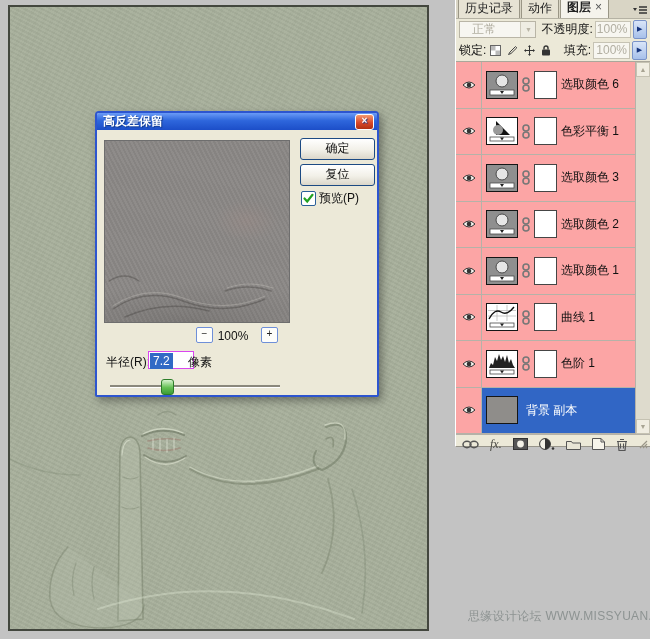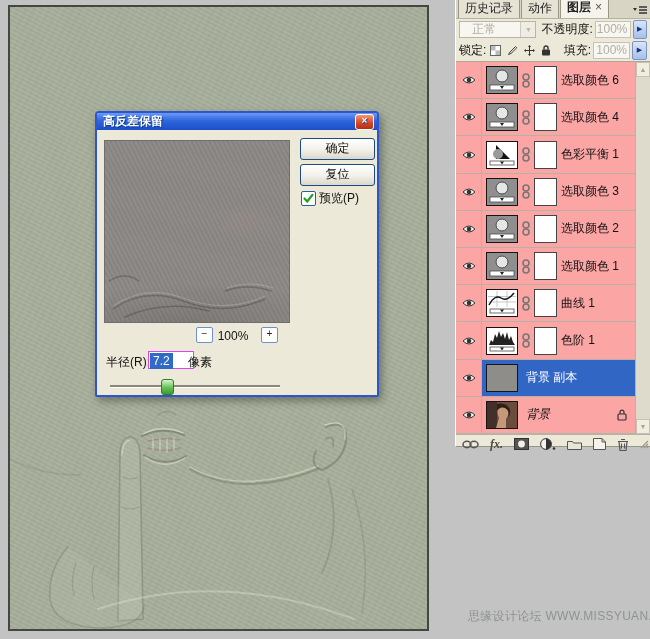--- a/index.html
+++ b/index.html
@@ -86,21 +86,21 @@
   .lname{white-space:nowrap;}
   .lname.italic{font-style:italic;}
   .locksm{margin-left:auto;margin-right:8px;}
   .vscroll{position:absolute;right:0;top:0;width:15px;height:100%;background:#dedbcd;
     border-left:1px solid #b5b2a8;box-sizing:border-box;}
   .sarrow{position:absolute;left:0;width:14px;height:15px;background:#f0ede1;border:1px solid #c5c2b2;
     box-sizing:border-box;color:#a8a493;font-size:7px;line-height:13px;text-align:center;cursor:pointer;}
   .sarrow.up{top:0}.sarrow.down{bottom:0}
   .bottombar{height:18px;display:flex;align-items:center;gap:11px;padding:0 6px;border-top:1px solid #b5b2a8;}
   .bottombar > span{cursor:pointer;color:#4a4a45}
-  .fxlabel{font-style:italic;font-weight:bold;font-size:12px;font-family:"Liberation Serif",serif;}
+  .fxlabel{font-style:italic;font-weight:normal;font-size:12px;font-family:"Liberation Serif",serif;}
   .grip{margin-left:auto;}
 
   .watermark{position:absolute;left:468px;top:608px;color:#8d9392;font-size:12px;letter-spacing:.3px;
     white-space:nowrap;}
   .winhint{position:absolute;right:3px;top:-3px;color:#5a5a5a;font-size:9px;height:8px;overflow:hidden;}
 </style>
 </head>
 <body>
 
 <div class="winhint">–  ×</div>
@@ -262,44 +262,20 @@
         <svg class="chain" width="8" height="15" viewBox="0 0 8 15">
             <circle cx="4" cy="4" r="3" fill="none" stroke="#777" stroke-width="1.6"></circle>
             <circle cx="4" cy="11" r="3" fill="none" stroke="#777" stroke-width="1.6"></circle>
           </svg>
         <span class="mask"></span>
         <span class="lname">选取颜色 6</span>
       </div>
     </div>
 
 
-    <div class="lrow">
-      <span class="eyec">
-          <svg width="14" height="10" viewBox="0 0 14 10">
-            <path d="M1,5 Q7,-1 13,5 Q7,11 1,5 Z" fill="#f8f8f4" stroke="#333"></path>
-            <circle cx="7" cy="5" r="2.3" fill="#333"></circle>
-          </svg>
-        </span>
-      <div class="rowmain">
-        <span class="thumb">
-            <svg width="30" height="26" viewBox="0 0 30 26">
-              <rect width="30" height="26" fill="#8f8f8f"></rect>
-              <circle cx="15" cy="9" r="6" fill="#e6e6e6" stroke="#4a4a4a"></circle>
-              <rect x="3" y="18" width="24" height="5" fill="#fff" stroke="#4a4a4a" stroke-width=".8"></rect>
-              <path d="M13,19 h4 l-2,3 z" fill="#222"></path>
-            </svg>
-          </span>
-        <svg class="chain" width="8" height="15" viewBox="0 0 8 15">
-            <circle cx="4" cy="4" r="3" fill="none" stroke="#777" stroke-width="1.6"></circle>
-            <circle cx="4" cy="11" r="3" fill="none" stroke="#777" stroke-width="1.6"></circle>
-          </svg>
-        <span class="mask"></span>
-        <span class="lname">选取颜色 4</span>
-      </div>
-    </div>
 
     <div class="lrow">
       <span class="eyec">
           <svg width="14" height="10" viewBox="0 0 14 10">
             <path d="M1,5 Q7,-1 13,5 Q7,11 1,5 Z" fill="#f8f8f4" stroke="#333"></path>
             <circle cx="7" cy="5" r="2.3" fill="#333"></circle>
           </svg>
         </span>
       <div class="rowmain">
         <span class="thumb">
@@ -452,45 +428,20 @@
             <path d="M1,5 Q7,-1 13,5 Q7,11 1,5 Z" fill="#f8f8f4" stroke="#333"></path>
             <circle cx="7" cy="5" r="2.3" fill="#333"></circle>
           </svg>
         </span>
       <div class="rowmain selected">
         <span class="thumb" style="background:#8f8d8a"></span>
         <span class="lname" style="margin-left:4px">背景 副本</span>
       </div>
     </div>
 
-    <div class="lrow">
-      <span class="eyec">
-          <svg width="14" height="10" viewBox="0 0 14 10">
-            <path d="M1,5 Q7,-1 13,5 Q7,11 1,5 Z" fill="#f8f8f4" stroke="#333"></path>
-            <circle cx="7" cy="5" r="2.3" fill="#333"></circle>
-          </svg>
-        </span>
-      <div class="rowmain">
-        <span class="thumb">
-            <svg width="30" height="26" viewBox="0 0 30 26">
-              <rect width="30" height="26" fill="#6a4c3c"></rect>
-              <rect width="10" height="26" fill="#43302a"></rect>
-              <path d="M12,4 Q18,2 21,7 Q23,12 19,17 L19,26 L9,26 L12,16 Q9,9 12,4 Z" fill="#c49878"></path>
-              <path d="M10,2 Q20,0 23,8 Q24,13 20,16 Q24,10 18,6 Q13,4 10,9 Z" fill="#2e2019"></path>
-            </svg>
-          </span>
-        <span class="lname italic" style="margin-left:4px">背景</span>
-        <span class="locksm">
-            <svg width="10" height="12" viewBox="0 0 10 12">
-              <rect x="1" y="5" width="8" height="6" rx="1" fill="none" stroke="#333" stroke-width="1.2"></rect>
-              <path d="M3,5 V3.2 a2,2 0 0 1 4,0 V5" fill="none" stroke="#333" stroke-width="1.2"></path>
-            </svg>
-          </span>
-      </div>
-    </div>
 
     <div class="vscroll">
       <span class="sarrow up">▲</span>
       <span class="sarrow down">▼</span>
     </div>
   </div>
 
   <div class="bottombar">
     <span>
         <svg width="17" height="9" viewBox="0 0 17 9">

